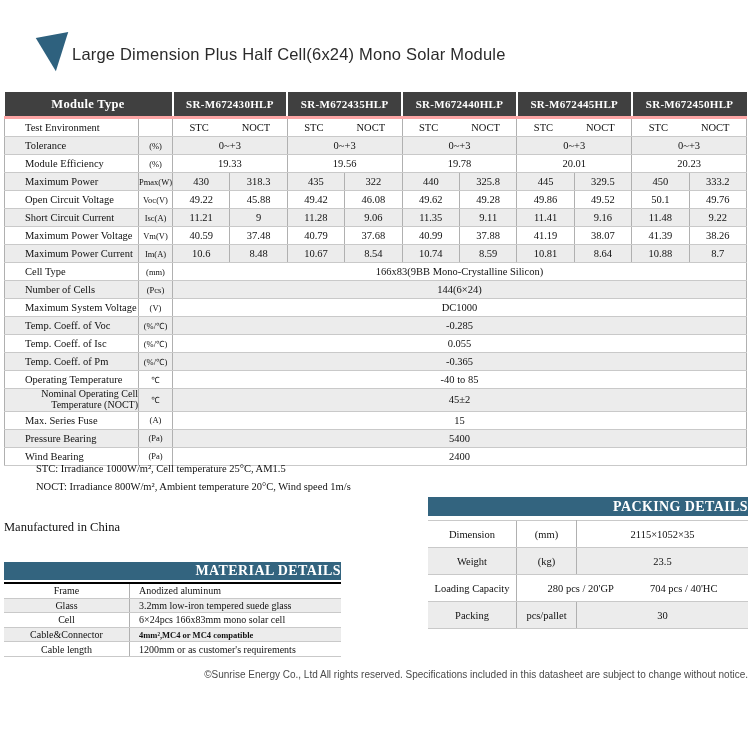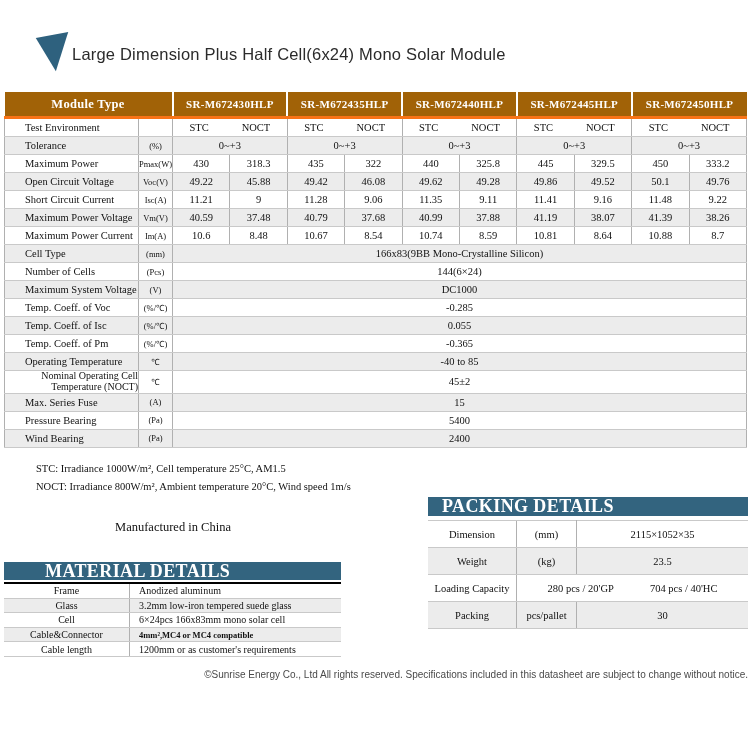--- a/index.html
+++ b/index.html
@@ -7,42 +7,42 @@
         font-family:"Liberation Serif",serif;color:#111;}
 
   
   .logo{position:absolute;left:35px;top:31px;width:34px;height:42px;}
   .page-title{position:absolute;left:72px;top:45px;font-family:"Liberation Sans",sans-serif;
               font-size:16.5px;font-weight:500;color:#2b2b2b;letter-spacing:.2px;text-align:right;}
 
   
   .spec-wrap{position:absolute;left:4px;top:92px;width:743px;}
   table.spec{border-collapse:collapse;table-layout:fixed;width:743px;font-size:10.5px;}
-  .spec th{background:#a16207;color:#fff;font-weight:bold;height:24px;padding:0;
-           border-right:2.5px solid #fff;border-bottom:3px solid #f97316;font-size:11px;letter-spacing:.3px;}
+  .spec th{background:#404040;color:#fff;font-weight:bold;height:24px;padding:0;
+           border-right:2.5px solid #fff;border-bottom:3px solid #fca5a5;font-size:11px;letter-spacing:.3px;}
   .spec th:first-child{font-size:12.5px;}
   .spec th:last-child{border-right:none;}
   .spec td{border-left:1px solid #b0b0b0;border-bottom:1px solid #c9c9c9;
            text-align:center;padding:0;height:17px;}
   .spec td:last-child{border-right:1px solid #b0b0b0;}
   .spec tbody tr:nth-child(even){background:#ECECEC;}
   .spec td.lbl{text-align:left;padding-left:20px;white-space:nowrap;}
   .spec td.lbl-wrap{text-align:right;padding-left:28px;white-space:normal;font-size:10px;line-height:1.08;}
   .spec td.unit{font-size:8.5px;}
   .spec tr.noct-row td{height:21px;}
   .pair{display:flex;justify-content:space-around;align-items:center;}
 
   
   .notes{position:absolute;left:36px;top:460px;font-size:10.5px;line-height:17.5px;color:#111;}
 
   
-  .made-in{position:absolute;left:4px;top:520px;width:338px;text-align:center;font-size:12.5px;color:#111;}
-
-  
-  .bar{background:#33647F;color:#fff;font-weight:bold;font-size:18px;letter-spacing:.4px;}
+  .made-in{position:absolute;left:4px;top:520px;width:338px;text-align:left;font-size:12.5px;color:#111;}
+
+  
+  .bar{background:#33647F;color:#fff;font-weight:bold;font-size:14px;letter-spacing:.4px;text-align:right;}
   .bar span{display:inline-block;border-bottom:1.5px solid #fff;padding-bottom:1px;}
 
   
   .material{position:absolute;left:4px;top:538px;width:337px;}
   .material .bar{height:18px;line-height:18px;padding-left:41px;box-sizing:border-box;margin-top:24px;}
   table.mat{border-collapse:collapse;table-layout:fixed;width:337px;font-size:10px;margin-top:2px;}
   .mat td{border-bottom:1px solid #c9c9c9;padding:0;height:13.6px;}
   .mat tr:first-child td{border-top:2px solid #000000;}
   .mat td.m-lbl{width:125px;text-align:center;border-right:1px solid #b0b0b0;}
   .mat td.m-val{text-align:left;padding-left:9px;}
@@ -137,20 +137,29 @@
             </td>
         </tr>
         <tr>
           <td class="lbl">Tolerance</td>
           <td class="unit">(%)</td>
           <td colspan="2">0~+3</td>
           <td colspan="2">0~+3</td>
           <td colspan="2">0~+3</td>
           <td colspan="2">0~+3</td>
           <td colspan="2">0~+3</td>
+        </tr>
+        <tr>
+          <td class="lbl">Module Efficiency</td>
+          <td class="unit">(%)</td>
+          <td colspan="2">19.33</td>
+          <td colspan="2">19.56</td>
+          <td colspan="2">19.78</td>
+          <td colspan="2">20.01</td>
+          <td colspan="2">20.23</td>
         </tr>
         <tr>
           <td class="lbl">Maximum Power</td>
           <td class="unit">Pmax(W)</td>
           <td>430</td>
           <td>318.3</td>
           <td>435</td>
           <td>322</td>
           <td>440</td>
           <td>325.8</td>

